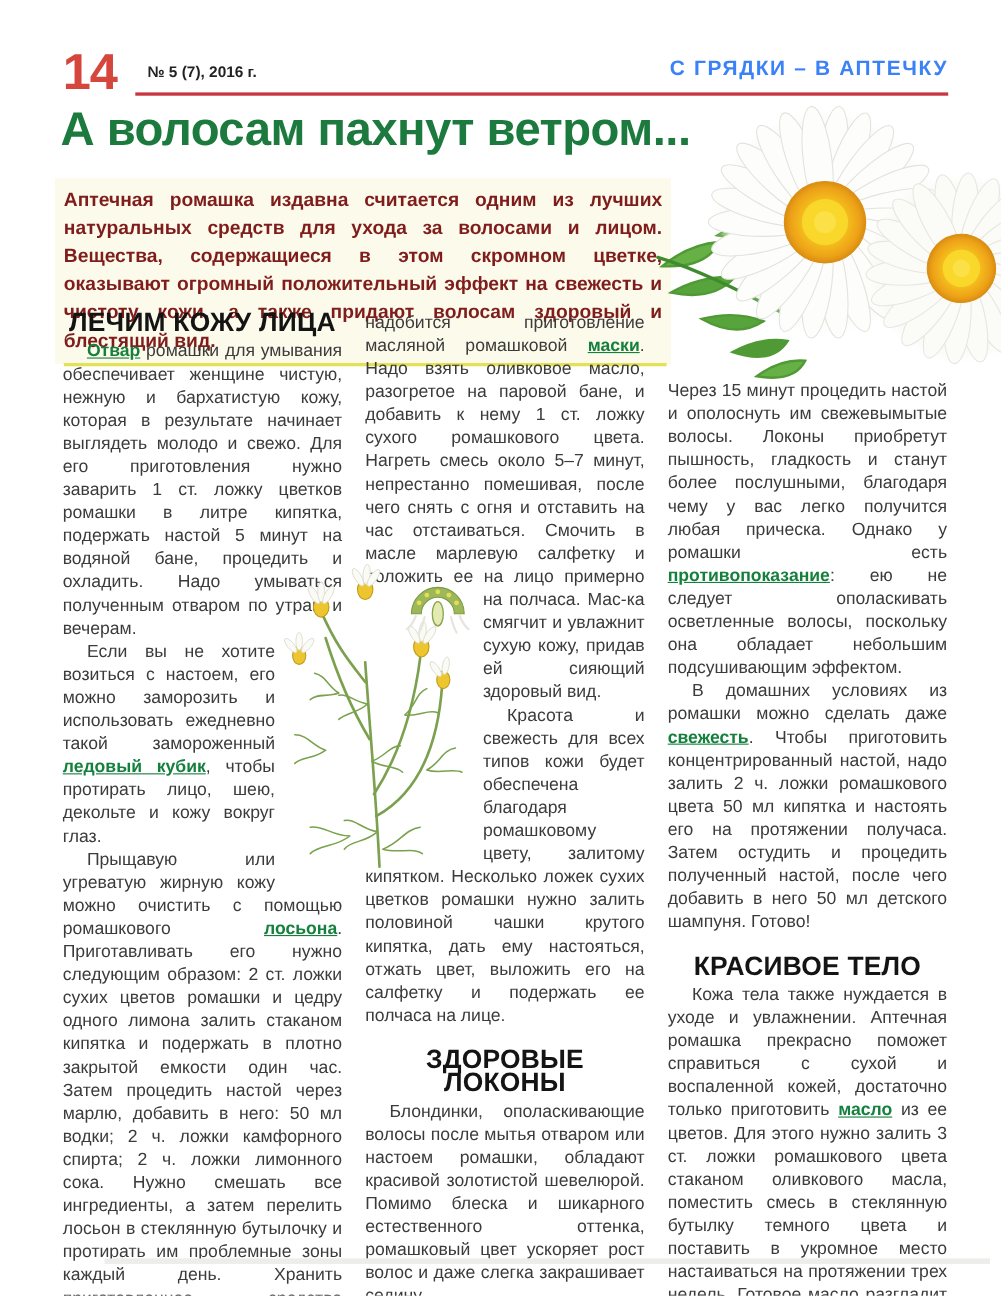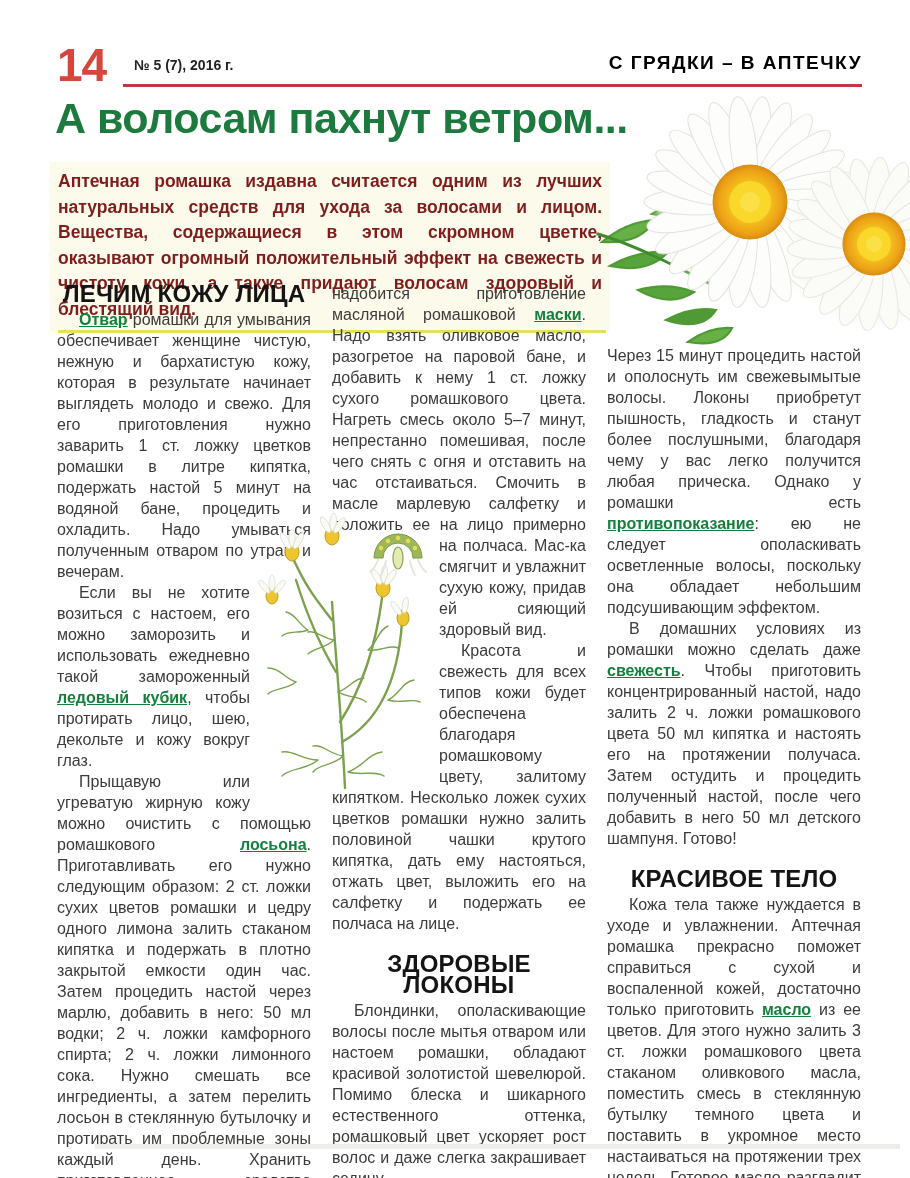--- a/index.html
+++ b/index.html
@@ -5,21 +5,21 @@
   html,body{margin:0;padding:0;}
   body{width:910px;height:1178px;background:#ffffff;position:relative;
        font-family:"Liberation Sans",sans-serif;overflow:hidden;}
   .page{position:absolute;inset:0;background:#fff;}
 
   
   .pageno{position:absolute;left:57px;top:42px;font-size:46px;font-weight:bold;
           color:#d5463c;line-height:1;letter-spacing:-1px;}
   .issue{position:absolute;left:134px;top:57px;font-size:14px;font-weight:bold;color:#222;}
   .rubric{position:absolute;right:48px;top:52px;font-size:19px;font-weight:bold;
-          color:#000000;letter-spacing:1.5px;white-space:nowrap;}
+          color:#3b82f6;letter-spacing:1.5px;white-space:nowrap;}
   .red-rule{position:absolute;left:123px;right:48px;top:84px;height:3px;background:#c63540;}
 
   
   .title{position:absolute;left:55px;top:94px;margin:0;font-size:43px;font-weight:bold;
          color:#1c7a3e;letter-spacing:-0.5px;}
 
   
   .intro{position:absolute;left:50px;top:162px;width:544px;background:#fcfaea;
          padding:7px 8px 9px 8px;}
   .intro p{margin:0;font-size:17.5px;line-height:25.5px;font-weight:bold;color:#7f1d1d;

